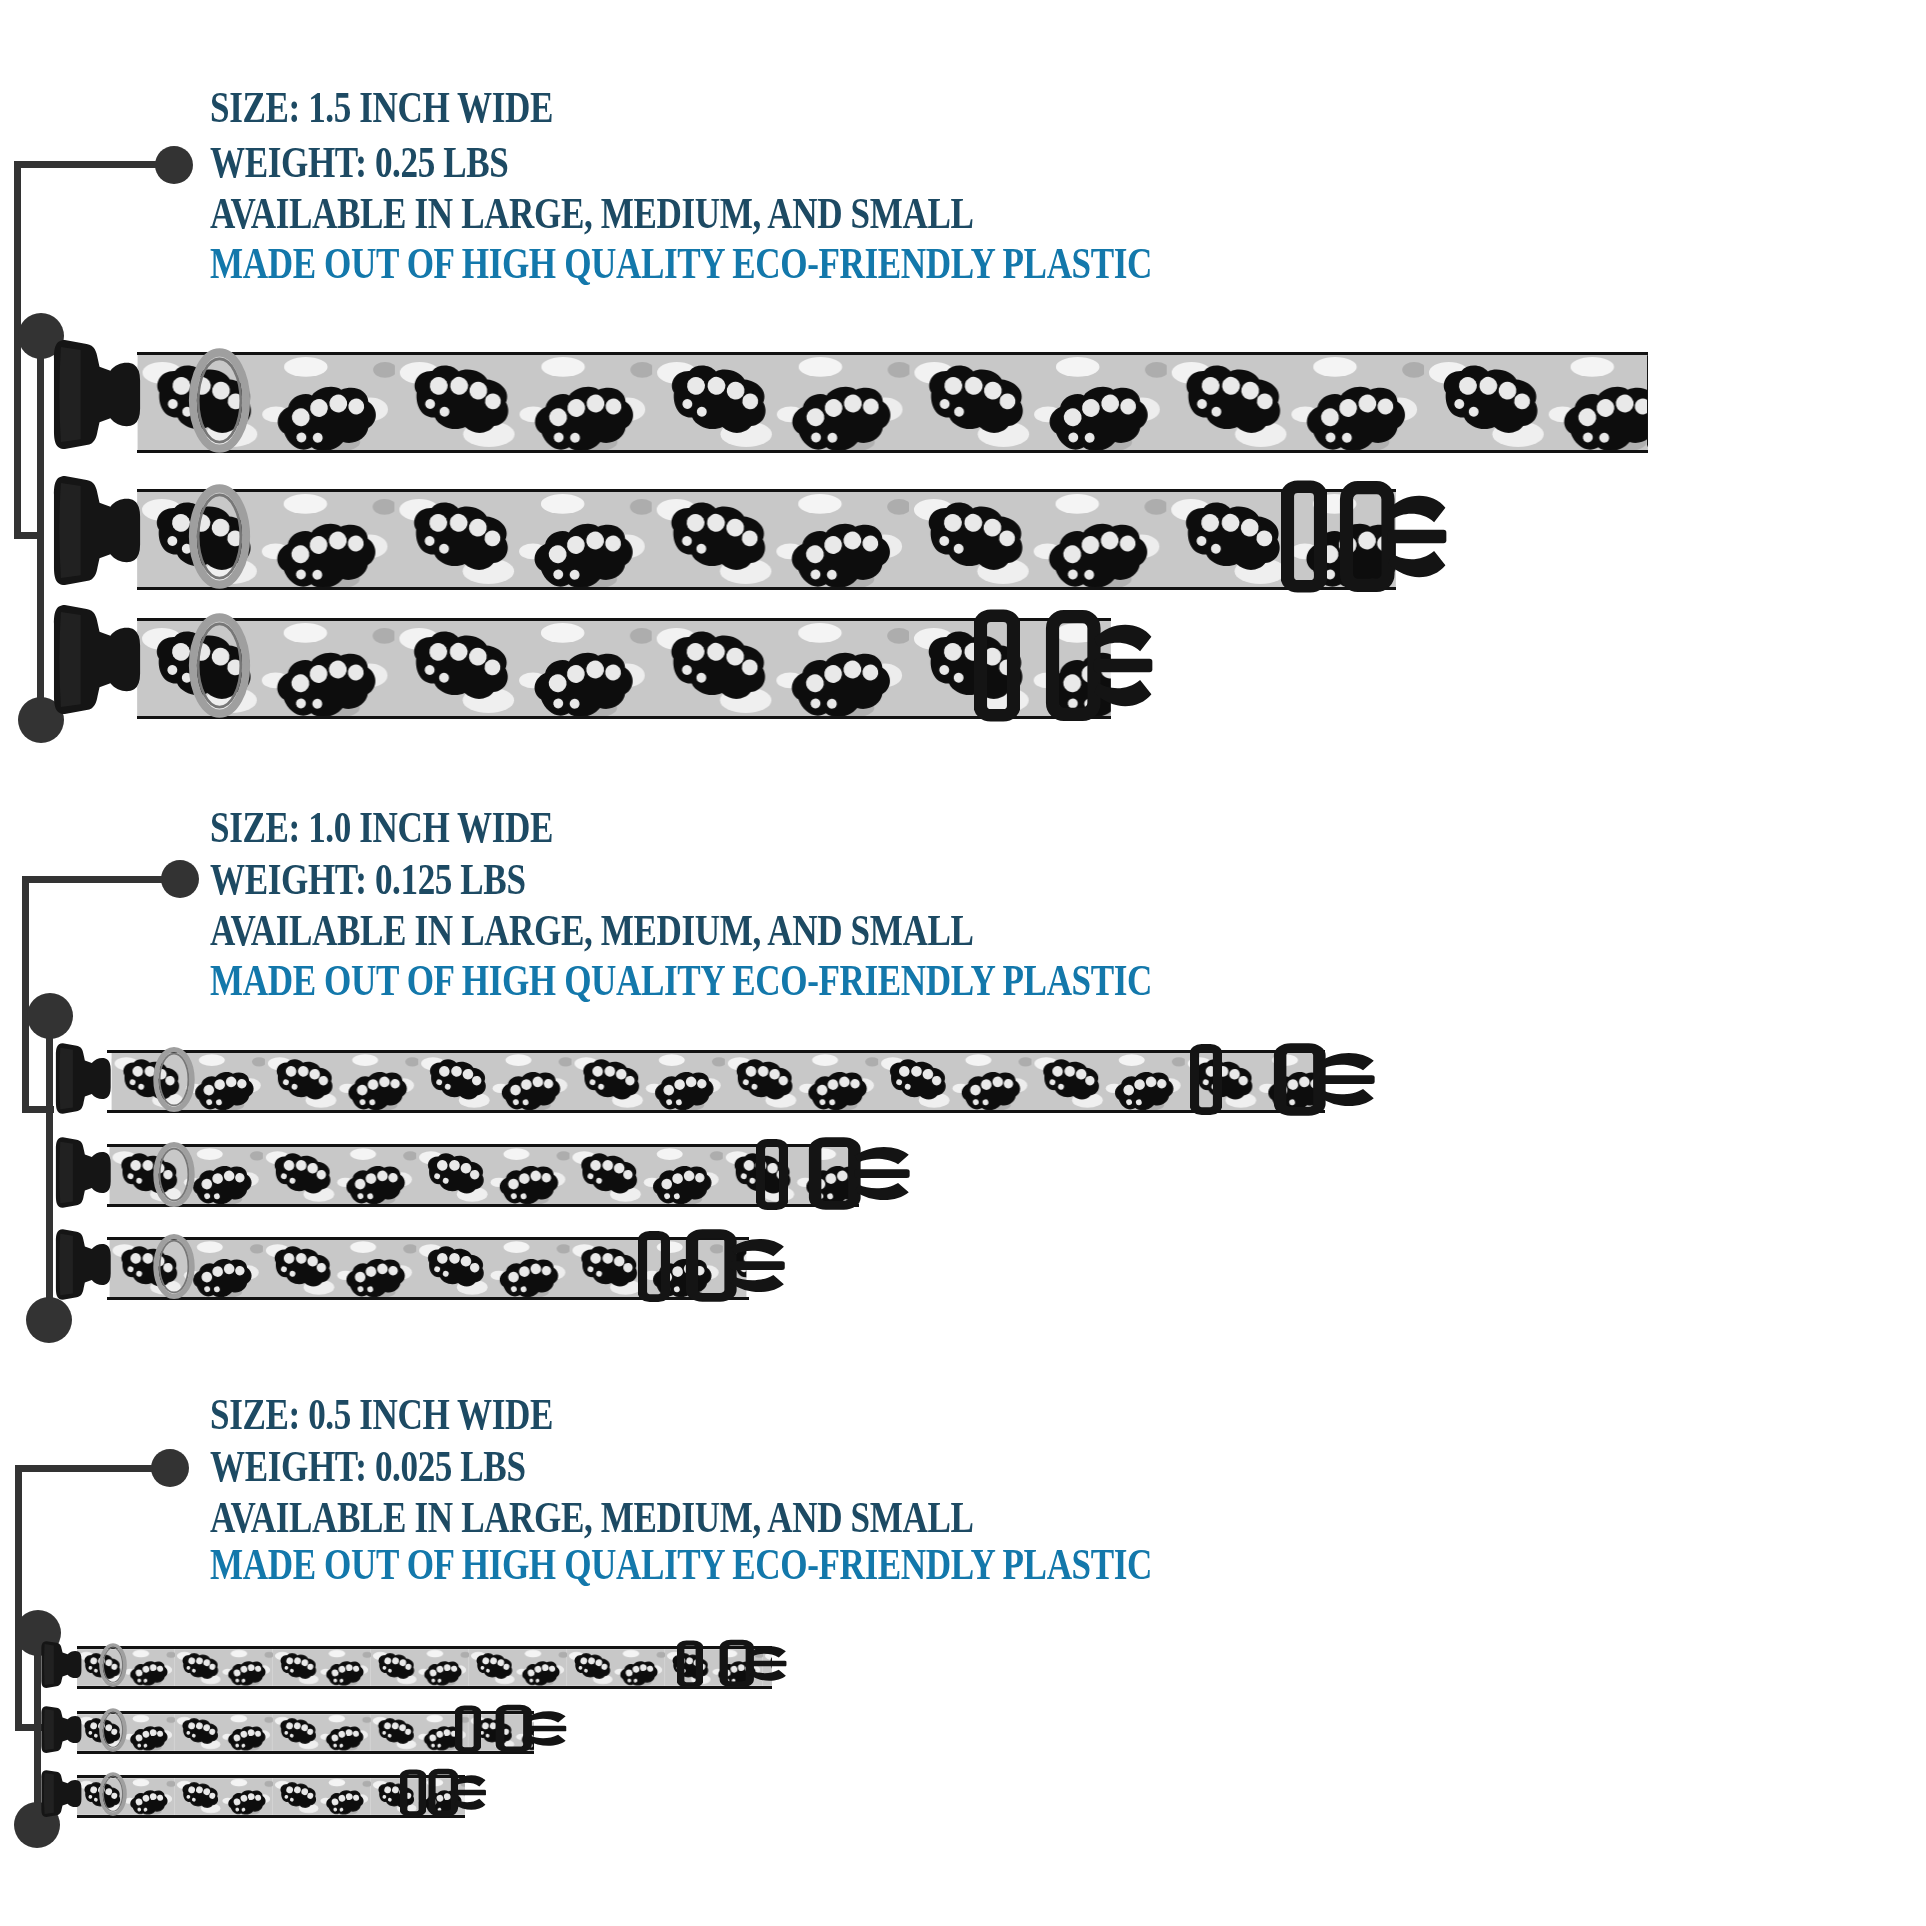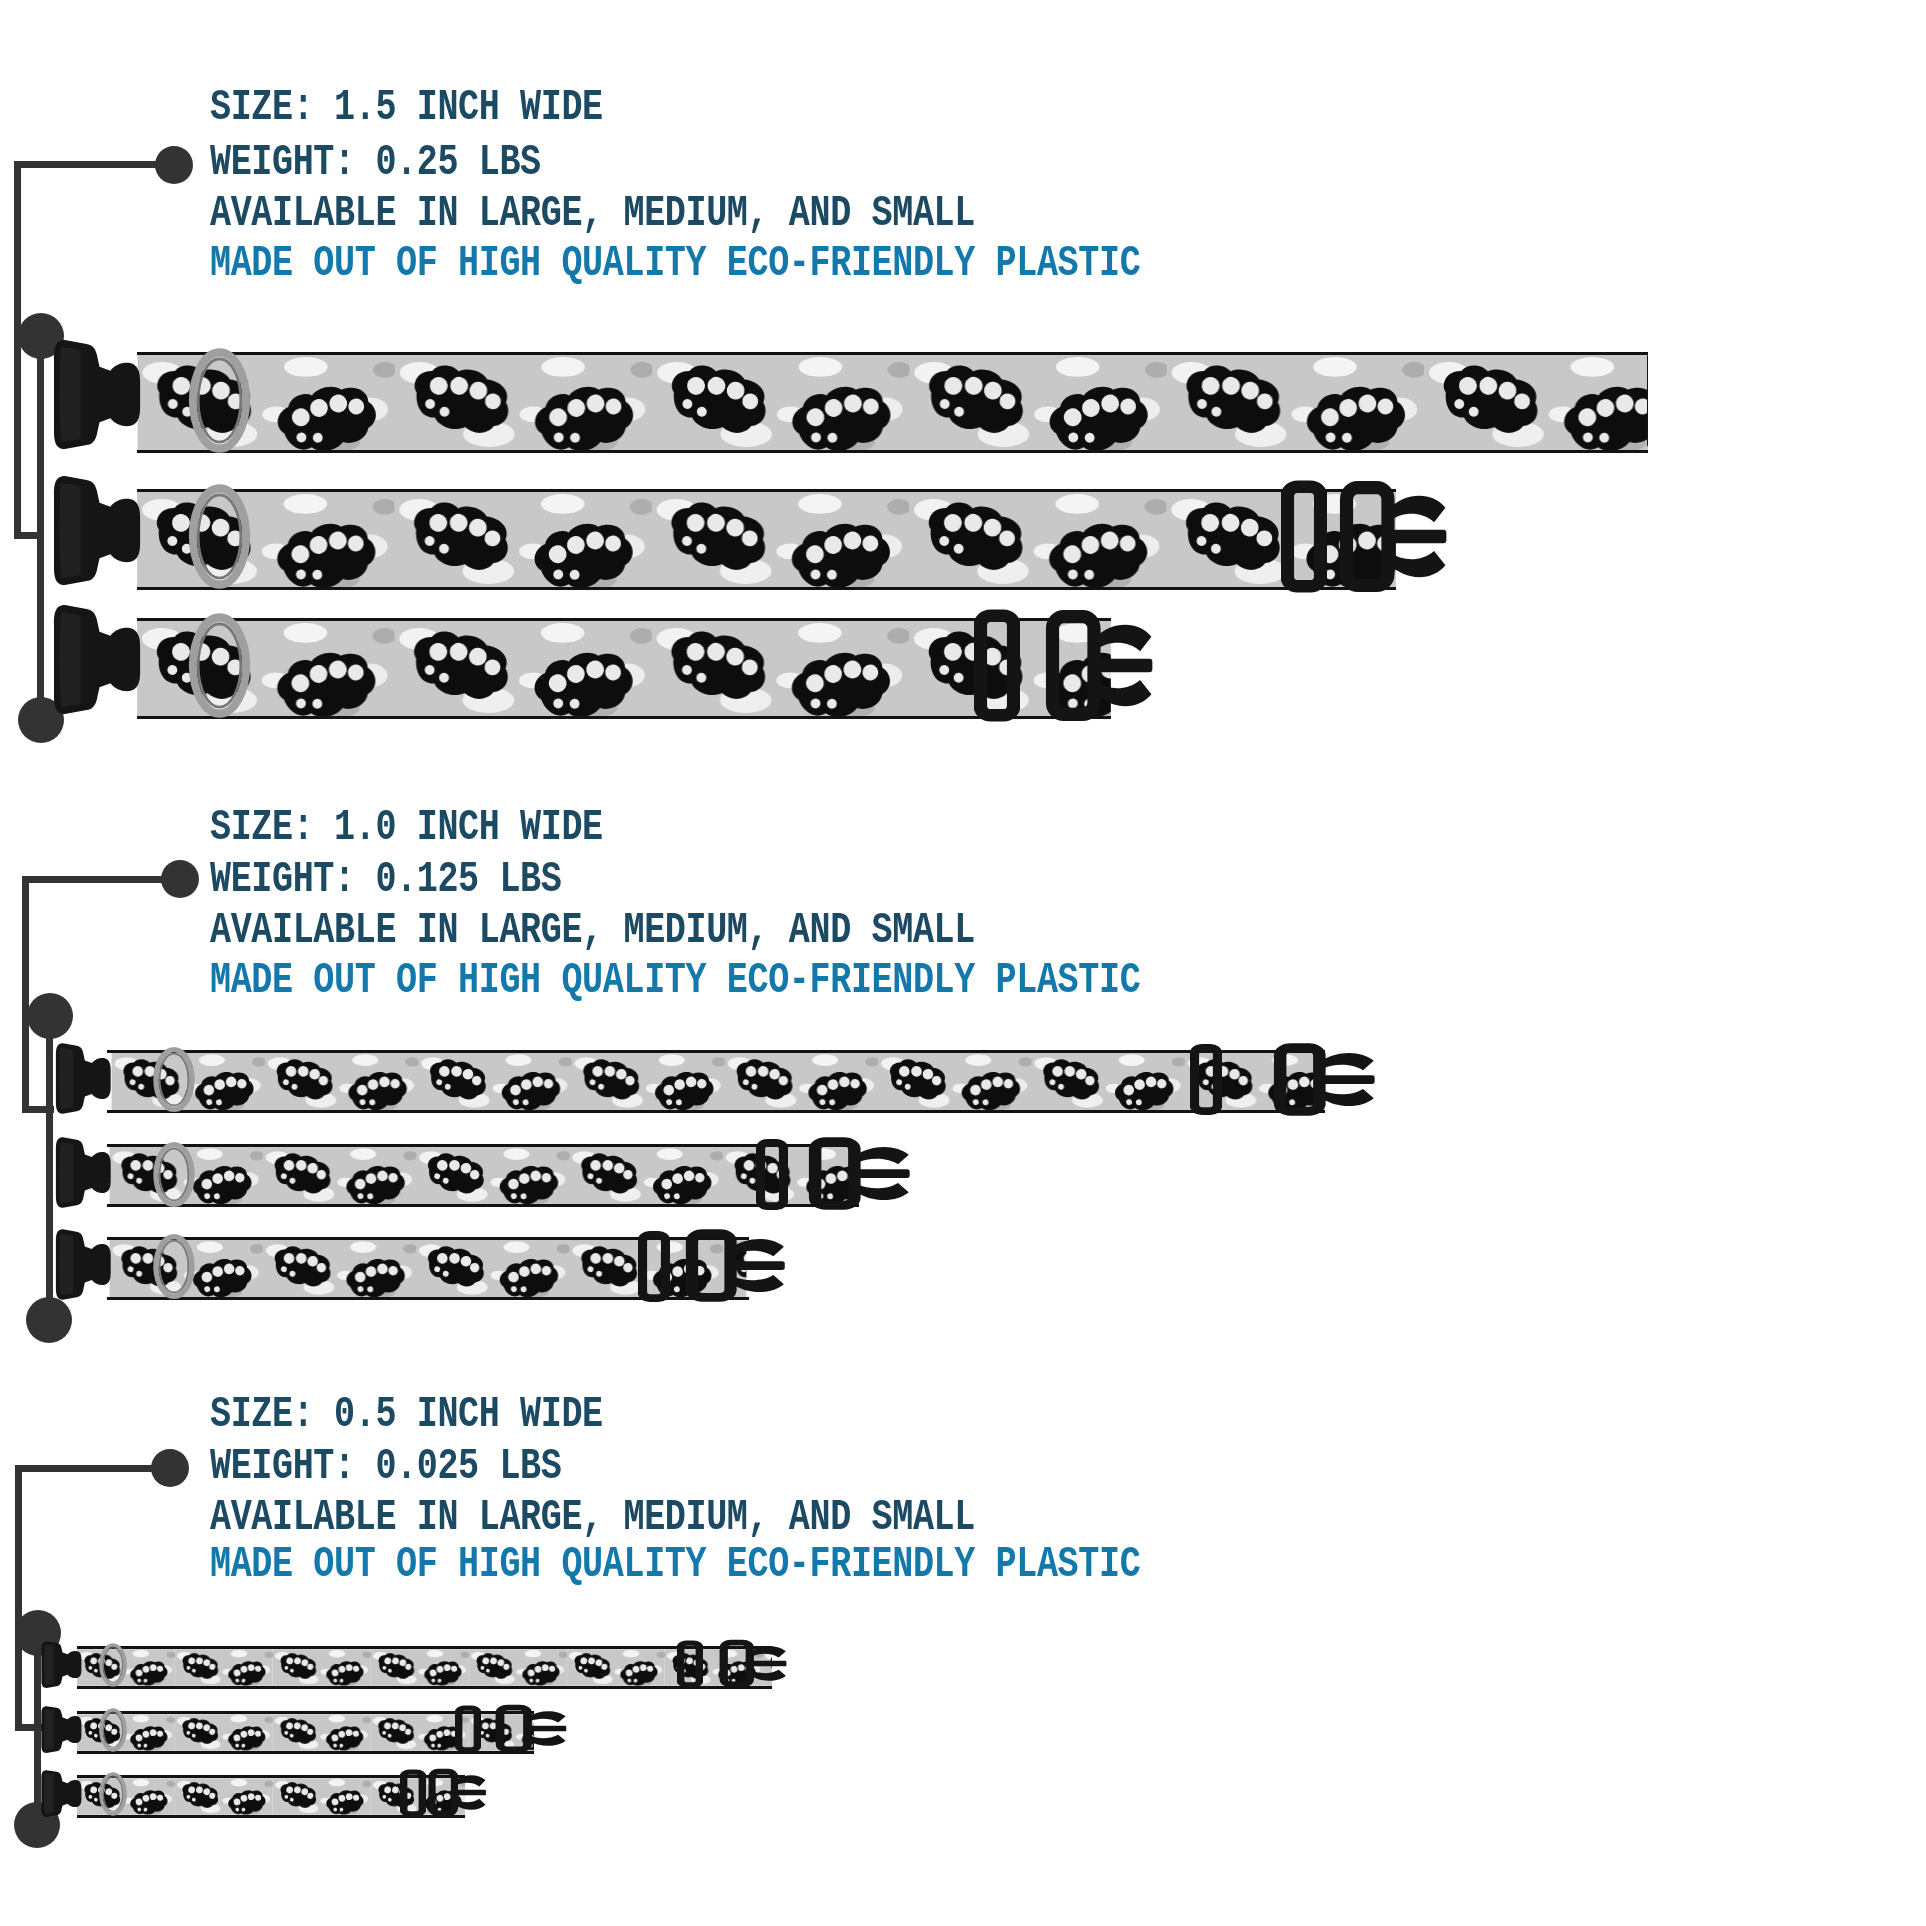--- a/index.html
+++ b/index.html
@@ -1,18 +1,18 @@
 <!DOCTYPE html>
 <html><head>
 <meta charset="utf-8">
 <style>
   html,body{margin:0;padding:0;background:#ffffff;}
   .canvas{
     position:relative;width:1648px;height:1927px;background:#ffffff;overflow:hidden;
-    font-family:Liberation Mono, monospace;
+    font-family:Liberation Serif, serif;
   }
   
   .spec{
     position:absolute;left:210px;white-space:nowrap;
     font-size:45px;font-weight:700;line-height:1;
     transform:scaleX(0.78);transform-origin:0 0;letter-spacing:-0.5px;
   }
   .t-navy{color:#1d4a63;}
   .t-blue{color:#1378ab;}
   

